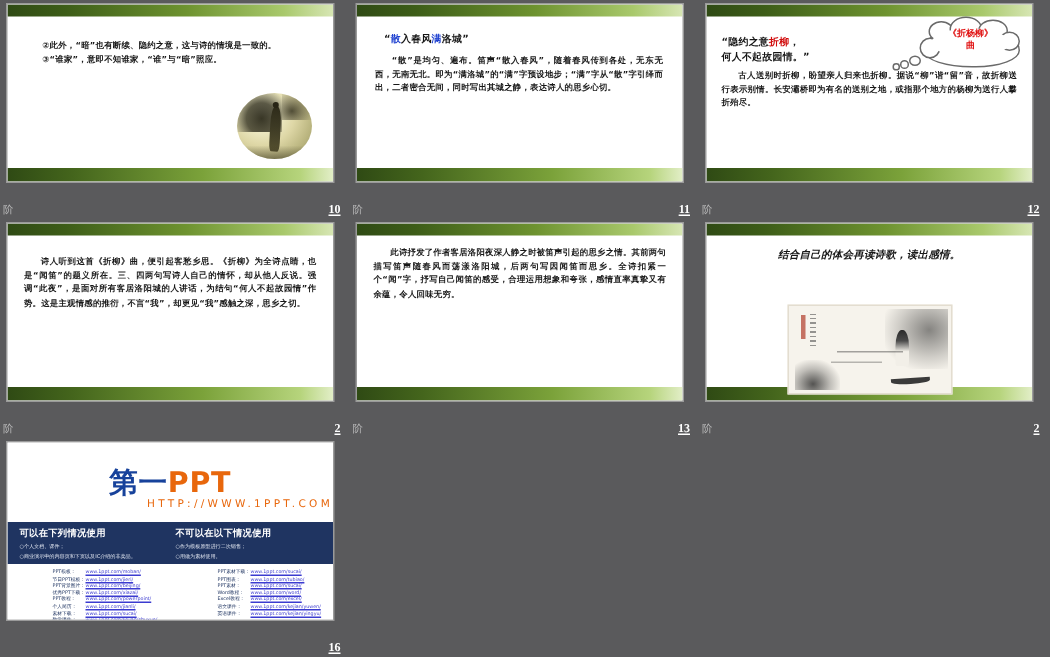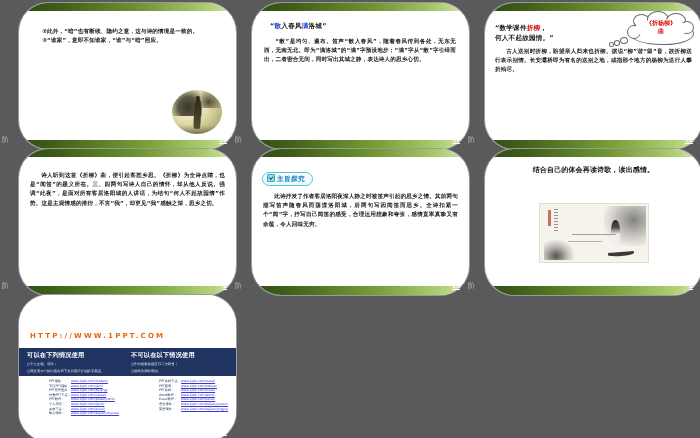--- a/index.html
+++ b/index.html
@@ -15,27 +15,26 @@
     background: #5a5a5c;
   }
   .cell {
     position: absolute;
     width: 233px;
     height: 146px;
     box-sizing: border-box;
   }
   .slide {
     position: absolute;
-    left: 19px; top: 3px;
-    width: 217px; height: 146px;
+    left: 5px; top: 3px;
+    width: 217px; height: 118px;
     background: #ffffff;
     box-sizing: border-box;
     overflow: hidden;
     box-shadow: 0 0 0 1px #9a9a9a;
-    border-radius: 29px;
   }
   
   .bar-top {
     position: absolute; left: 0; top: 0;
     width: 100%; height: 8px;
     background: linear-gradient(to right, #2f4a14 0%, #3d5d18 18%, #6e9330 55%, #a9c96c 85%, #d7e6b4 100%);
   }
   .bar-bottom {
     position: absolute; left: 0; bottom: 0;
     width: 100%; height: 9px;
@@ -228,23 +227,23 @@
     position:absolute; left:0; right:0; top:14px;
     text-align:center;
     font-size:19px; font-weight:bold;
     letter-spacing: 0.5px;
     font-family: "DejaVu Sans", "Liberation Sans", sans-serif;
   }
   .ppt16 .logo .c1 { color:#17429b; }
   .ppt16 .logo .c2 { color:#e8670c; }
   .ppt16 .url {
     position:absolute; left:0; right:0; top:37px;
-    text-align:left;
+    text-align:right;
     font-size:7px; letter-spacing:2.2px;
-    color:#e8670c; font-weight:bold;margin-left:11px;
+    color:#e8670c; font-weight:normal;margin-left:11px;
   }
   .ppt16 .band {
     position:absolute; left:0; top:53px; width:100%; height:28px;
     background:#1f3461;
   }
   .ppt16 .band .col { position:absolute; top:3px; color:#ffffff; }
   .ppt16 .band .col h4 { margin:0; font-size:6.2px; font-weight:bold; letter-spacing:.2px; }
   .ppt16 .band .col p { margin:2px 0 0 0; font-size:3.4px; line-height:5px; color:#dfe4ef; }
   .ppt16 .colL { left:8px; width:95px; }
   .ppt16 .colR { left:112px; width:98px; }
@@ -297,21 +296,21 @@
     <div class="wm">阶</div>
     <div class="pagenum">11</div>
   </div>
 
   <div class="cell" style="left:466px; top:0px;">
     <div class="slide">
       <div class="bar-top"></div>
       <div class="bar-bottom"></div>
       <div class="slide-inner">
         <div class="hdr-blue" style="padding:10px 8px 0 6px; line-height:10px;">
-          <span>“数学课件</span><span style="color:#d10c0c;text-align:center;">折柳</span><span>，</span><br>
+          <span>“隐约之意</span><span style="color:#d10c0c;text-align:center;">折柳</span><span>，</span><br>
           <span>何人不起故园情。”</span>
         </div>
         <div class="txt" style="padding:4px 6px 0 6px;">
           <span class="indent">古人送别时折柳，盼望亲人归来也折柳。据说“柳”谐“留”音，故折柳送行表示别情。长安灞桥即为有名的送别之地，或指那个地方的杨柳为送行人攀折殆尽。</span>
         </div>
         <div class="cloud">
           <div class="body"></div>
           <div class="lobe l1"></div>
             <div class="lobe l2"></div>
           <div class="lobe l3"></div>
@@ -344,38 +343,35 @@
     </div>
     <div class="wm">阶</div>
     <div class="pagenum">2</div>
   </div>
 
   <div class="cell" style="left:233px; top:146px;">
     <div class="slide">
       <div class="bar-top"></div>
       <div class="bar-bottom"></div>
       <div class="slide-inner">
-        <div style="padding:7px 0 0 6px;">
-          <span class="badge"><span class="bi"></span><span>主旨探究</span></span>
-        </div>
         <div class="txt" style="padding:6px 7px 0 7px;">
           <span class="indent">此诗抒发了作者客居洛阳夜深人静之时被笛声引起的思乡之情。其前两句描写笛声随春风而荡漾洛阳城，后两句写因闻笛而思乡。全诗扣紧一个“闻”字，抒写自己闻笛的感受，合理运用想象和夸张，感情直率真挚又有余蕴，令人回味无穷。</span>
         </div>
       </div>
     </div>
     <div class="wm">阶</div>
     <div class="pagenum">13</div>
   </div>
 
   <div class="cell" style="left:466px; top:146px;">
     <div class="slide">
       <div class="bar-top"></div>
       <div class="bar-bottom"></div>
       <div class="slide-inner">
-        <div class="txt" style="padding:7px 8px 12px 8px; text-align:center; font-size:7px;">
+        <div class="txt" style="padding:7px 8px 12px 8px; text-align:center; font-size:7px;font-style:italic;">
           <span>结合自己的体会再读诗歌，读出感情。</span>
         </div>
         <div class="inkpic">
           <div class="ink-b2"></div>
           <div class="ink-b1"></div>
           <div class="ink-fig"></div>
           <div class="ink-boat"></div>
           <div class="ink-water"></div>
           <div class="ink-water2"></div>
           <div class="ink-seal"></div>
@@ -383,20 +379,23 @@
         </div>
       </div>
     </div>
     <div class="wm">阶</div>
     <div class="pagenum">2</div>
   </div>
 
   <div class="cell" style="left:0px; top:292px;">
     <div class="slide">
       <div class="ppt16">
+        <div class="logo">
+          <span class="c1">第一</span><span class="c2">PPT</span>
+        </div>
         <div class="url">HTTP://WWW.1PPT.COM</div>
         <div class="band">
           <div class="col colL">
             <h4>可以在下列情况使用</h4>
             <p>○个人文档、课件；</p>
             <p>○商业演示中的内容页和下页以及IC介绍的非卖品。</p>
           </div>
           <div class="col colR">
             <h4>不可以在以下情况使用</h4>
             <p>○作为模板原型进行二次销售；</p>

